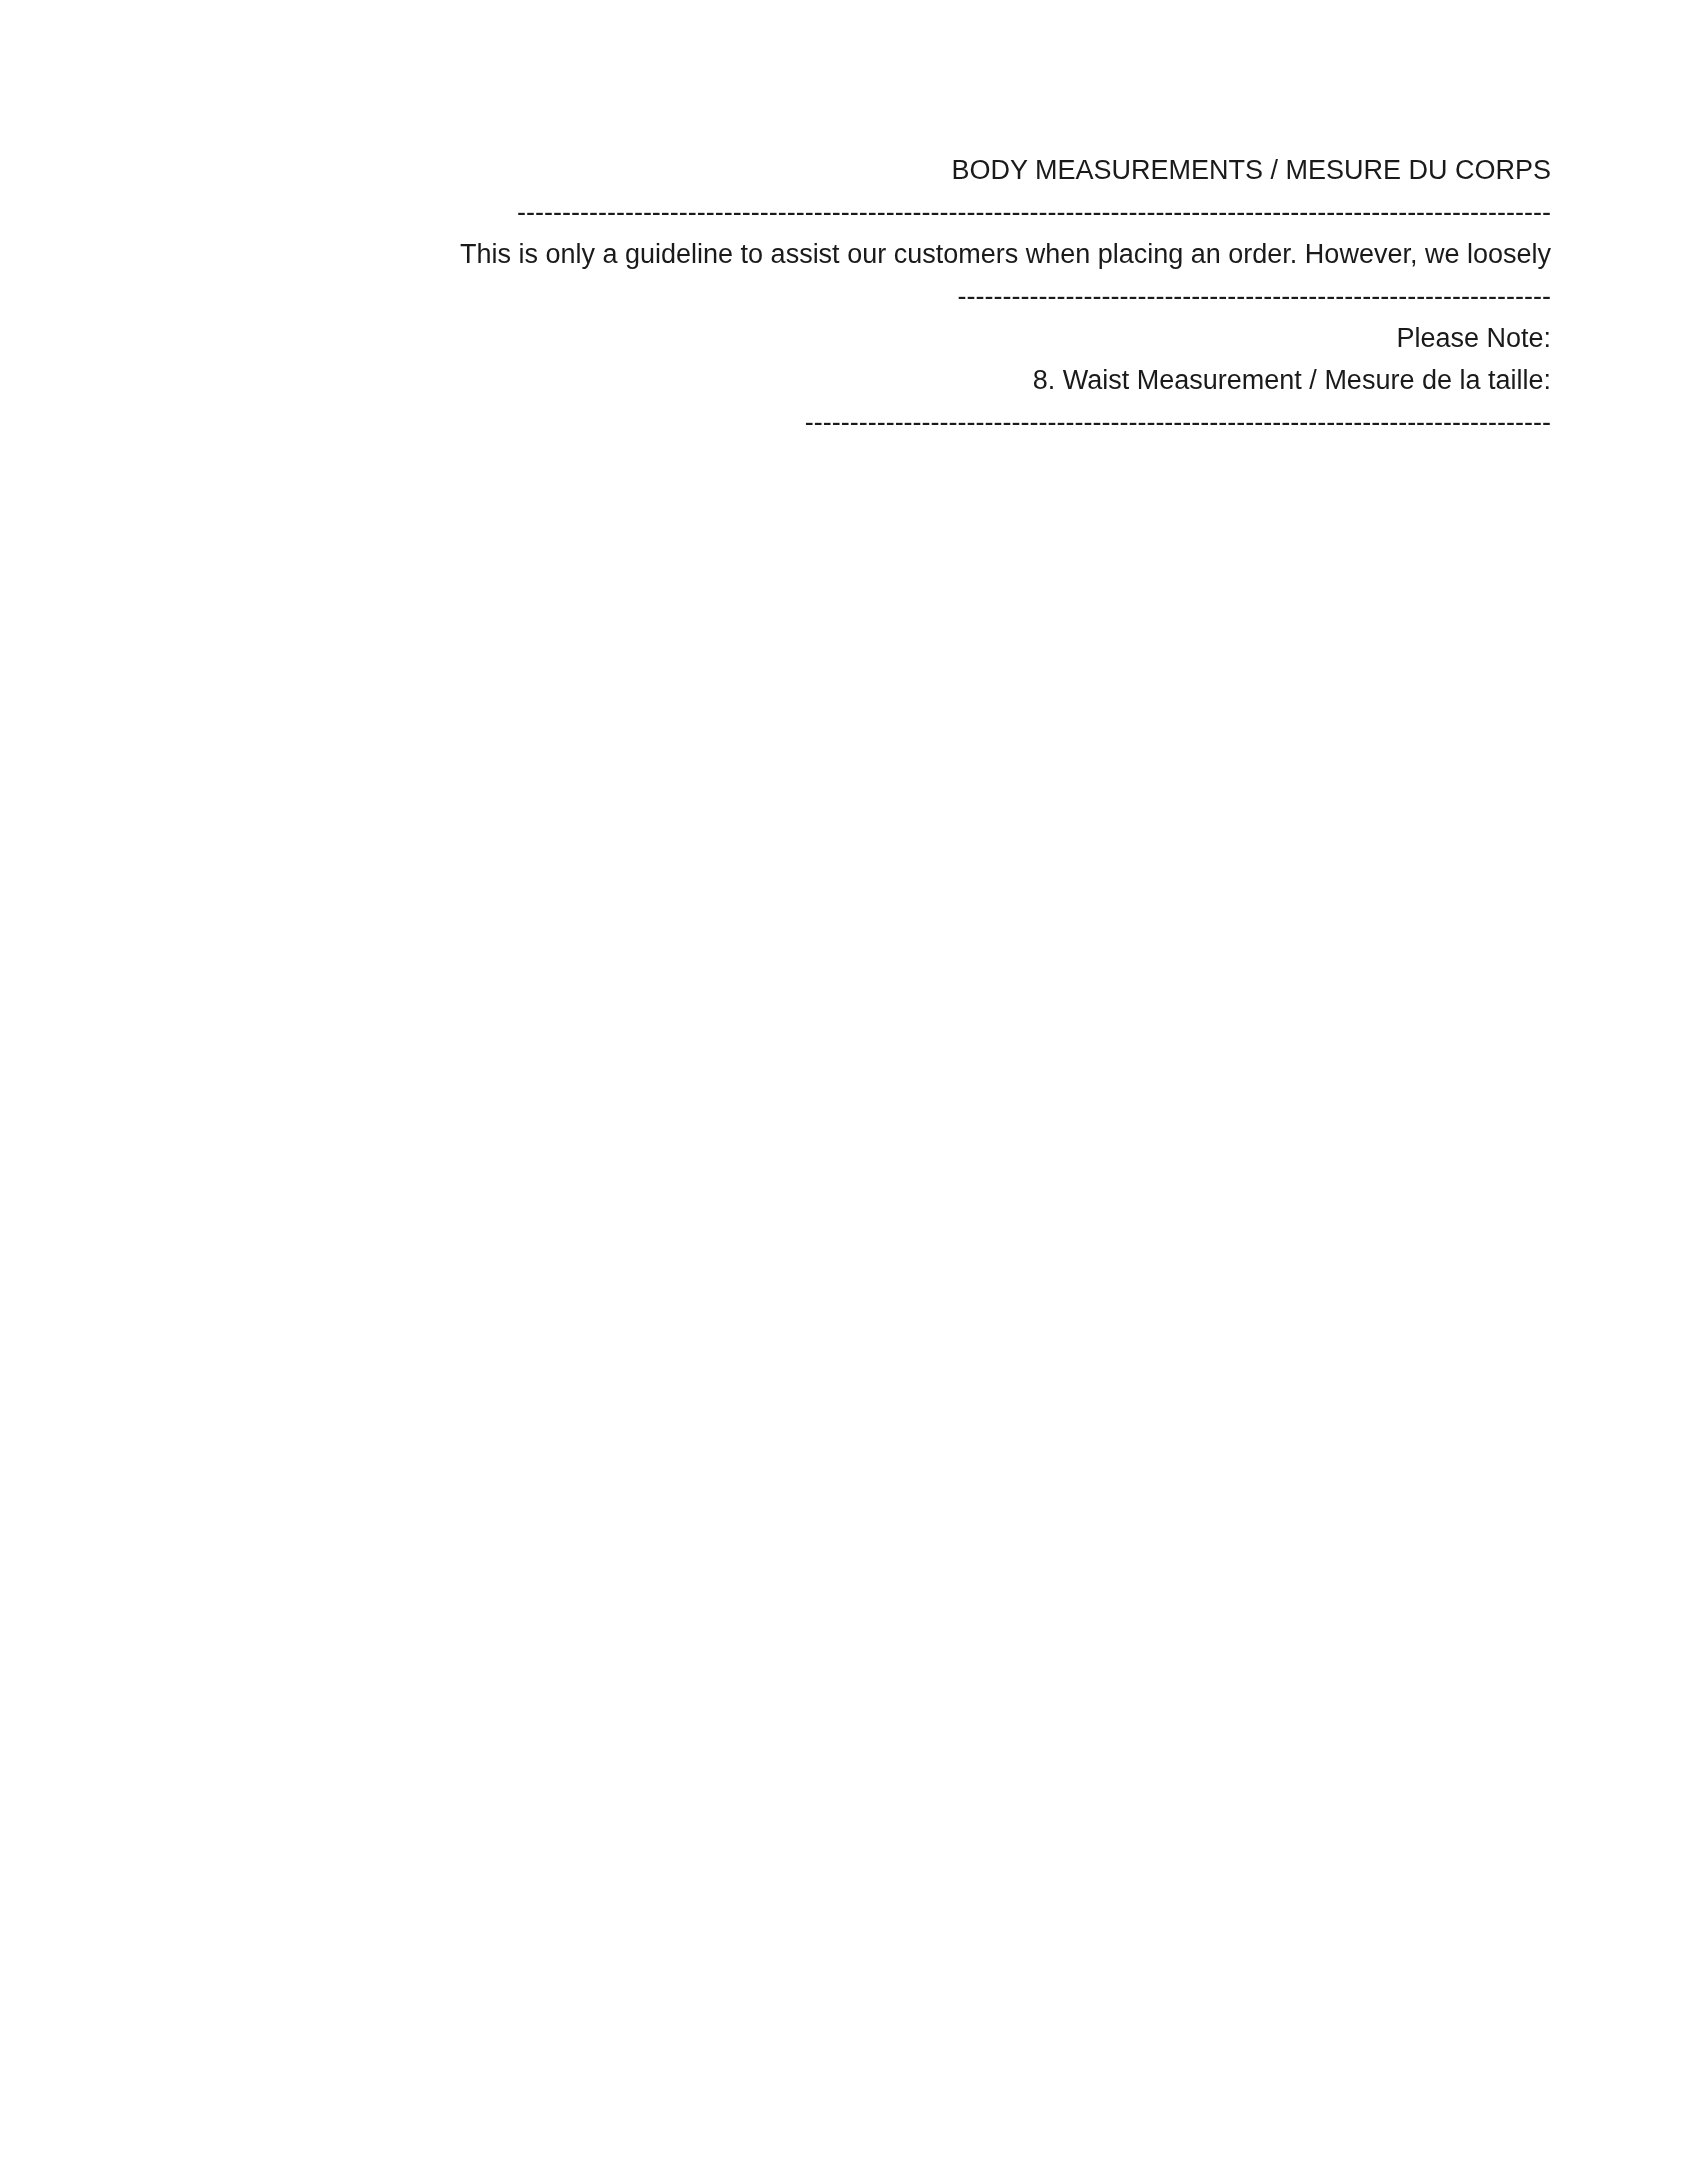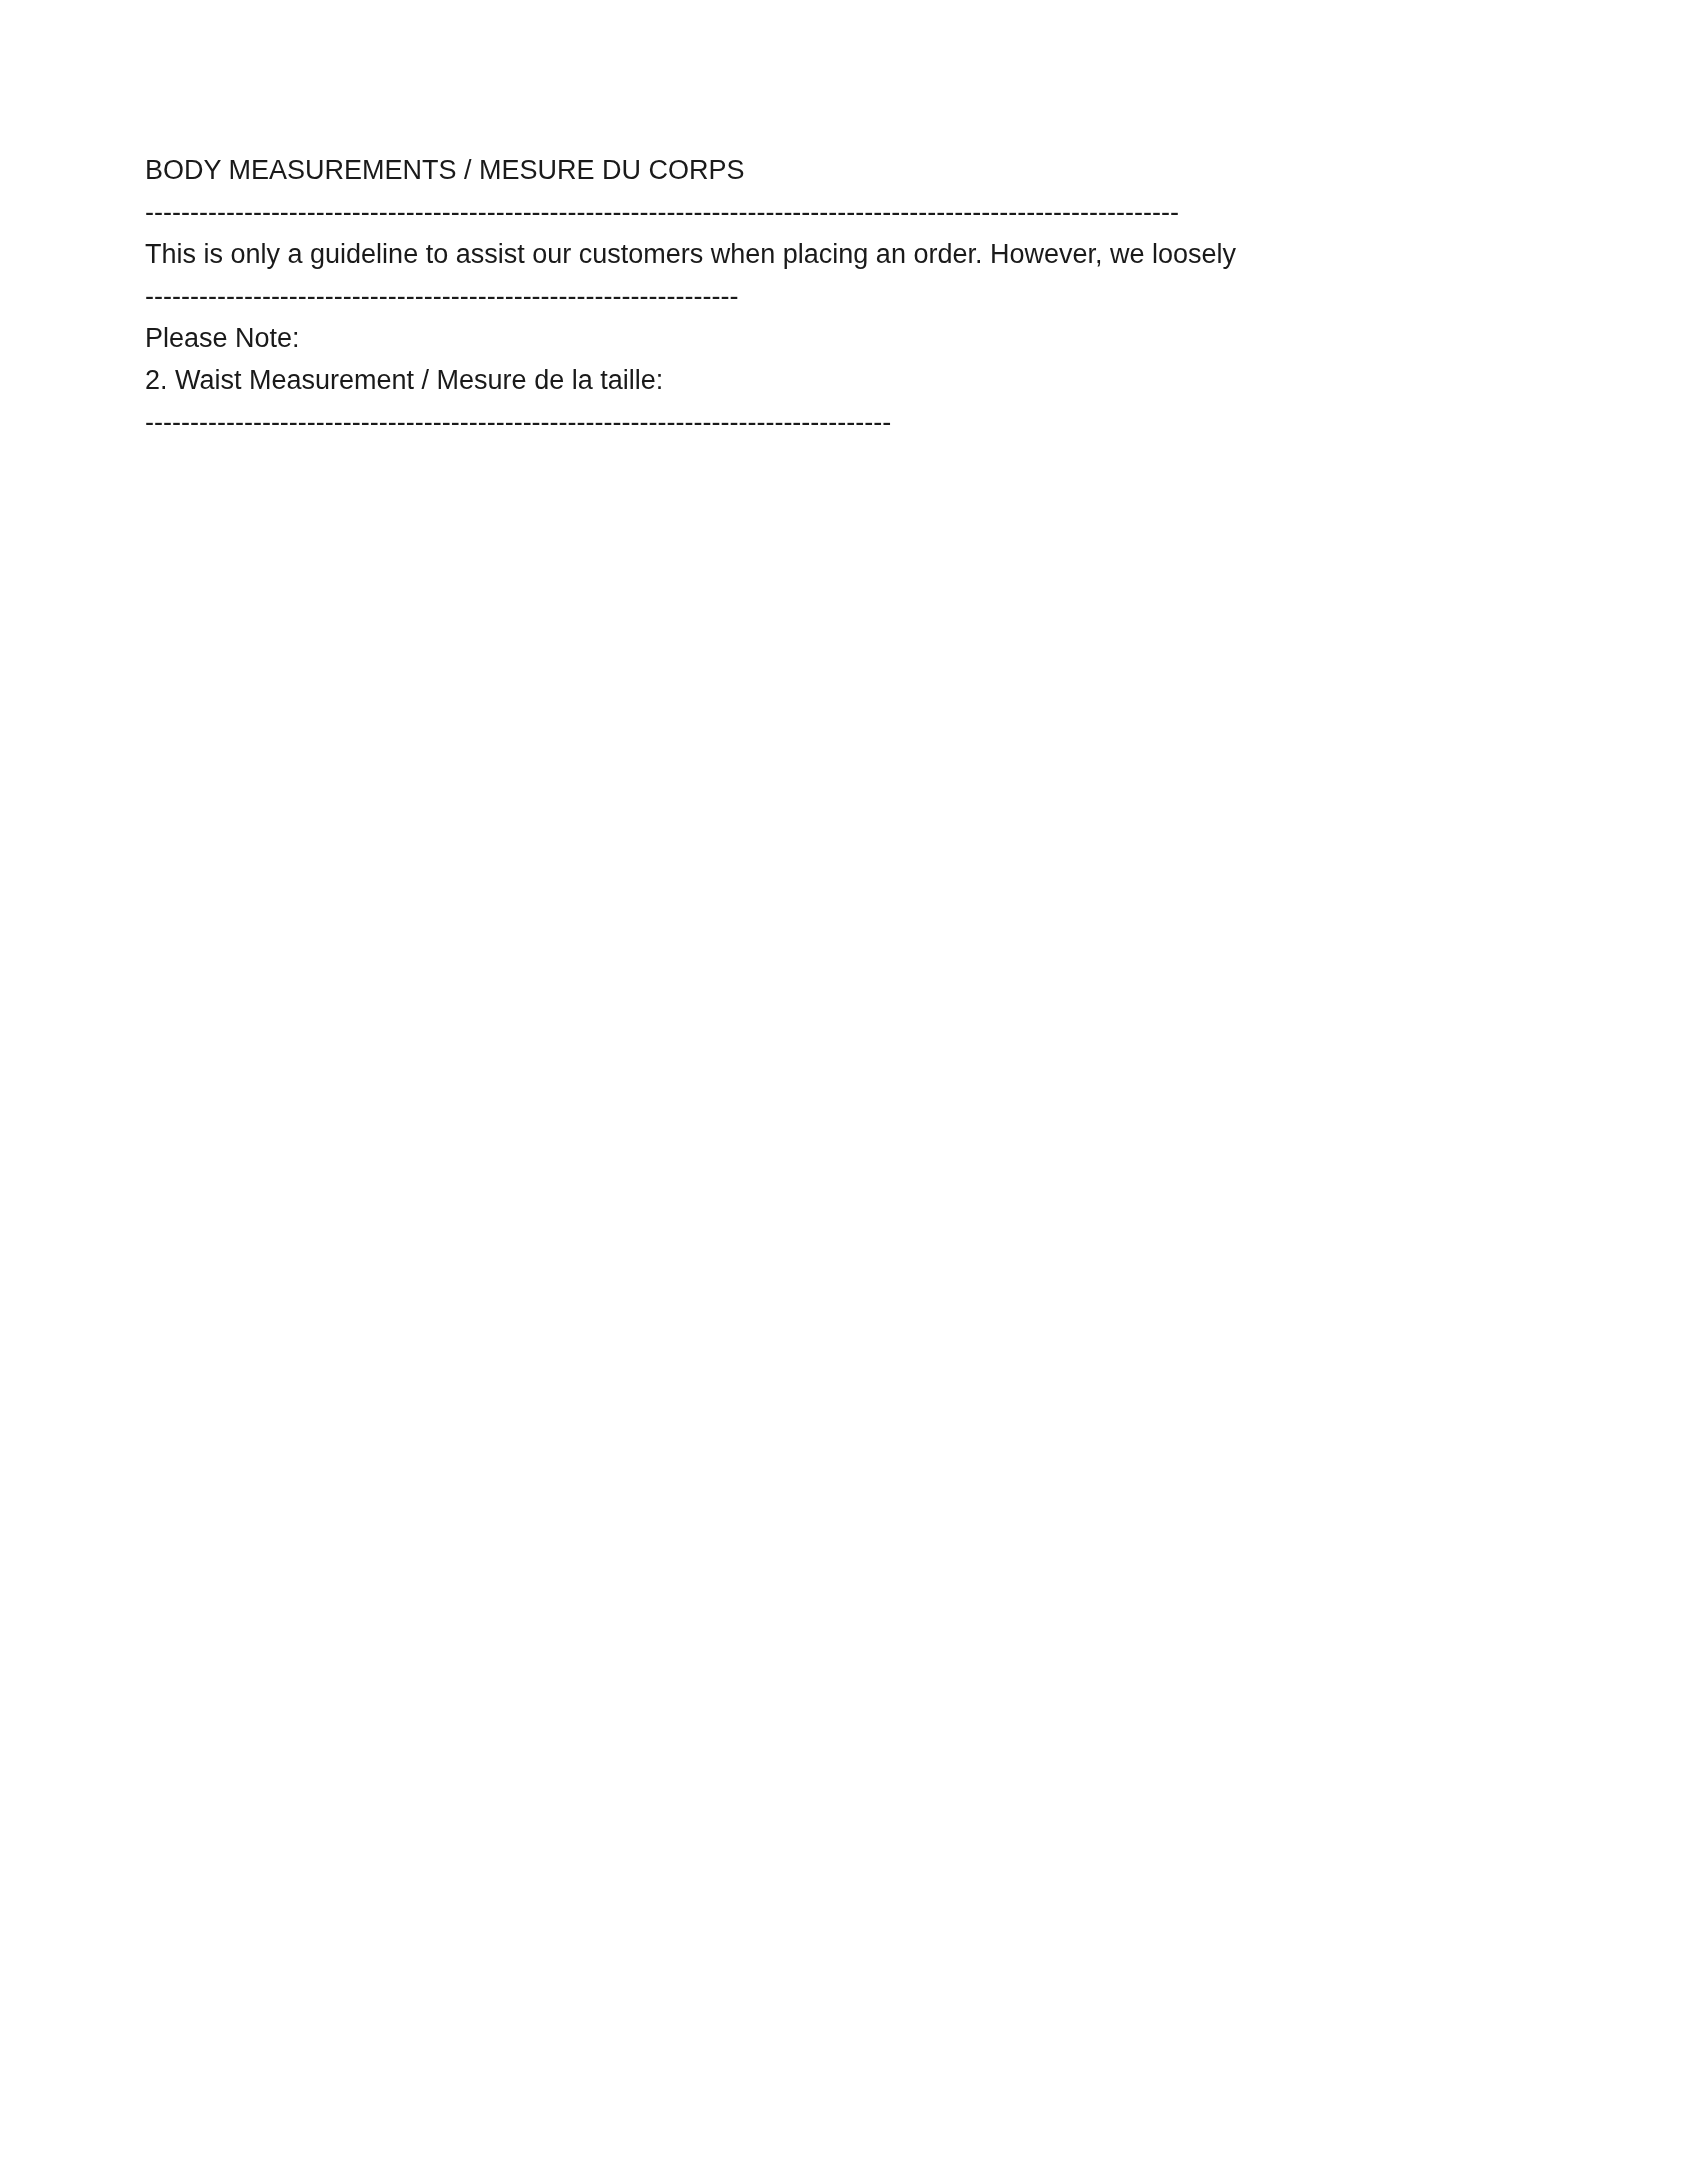--- a/index.html
+++ b/index.html
@@ -20,20 +20,21 @@
     left: 145px;
     top: 149px;
     width: 1406px;
     font-size: 27px;
     line-height: 42px;
     font-weight: 400;
     letter-spacing: 0;
   }
   .doc-line {
     white-space: pre;
+    text-align: right;
   }
   .divider {
     white-space: pre;
     overflow: hidden;
   }
 </style>
 </head>
 <body>
 
 <div class="page">
@@ -46,20 +47,20 @@
 
     <div class="doc-line divider">-------------------------------------------------------------------------------------------------------------------</div>
 
     <div class="doc-line">This is only a guideline to assist our customers when placing an order. However, we loosely</div>
 
 
     <div class="doc-line divider">------------------------------------------------------------------</div>
 
     <div class="doc-line">Please Note:</div>
 
-    <div class="doc-line">2. Waist Measurement / Mesure de la taille:</div>
+    <div class="doc-line">8. Waist Measurement / Mesure de la taille:</div>
 
 
     <div class="doc-line divider">-----------------------------------------------------------------------------------</div>
 
   </div>
 </div>
 
 
 </body></html>

